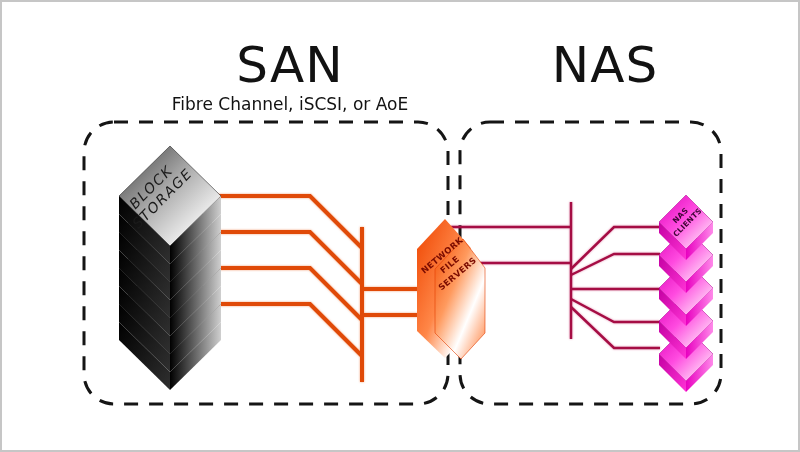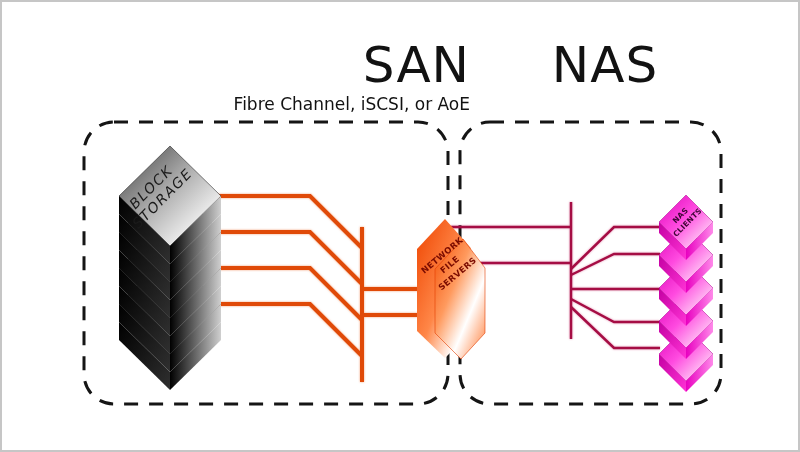--- a/index.html
+++ b/index.html
@@ -2,21 +2,21 @@
 <html><head>
 <meta charset="utf-8">
 <style>
   html,body { margin:0; padding:0; background:#e9e9e9; }
   .stage {
     position:relative; width:800px; height:452px;
     background:#ffffff; border:2px solid #c6c6c6; box-sizing:border-box;
     font-family:"DejaVu Sans", sans-serif; overflow:hidden;
   }
   .head { position:absolute; text-align:center; color:#121212; }
-  .head-san { left:108px; top:38px; width:360px;text-align:right; }
+  .head-san { left:108px; top:38px; width:360px; }
   .head-nas { left:448px; top:38px; width:310px; }
   .head .big   { font-size:50px; line-height:1.0; letter-spacing:1px; font-weight:400; }
   .head .sub   { font-size:17px; line-height:1.2; margin-top:4px; font-weight:400; }
   svg.diagram { position:absolute; left:0; top:0; }
   .links-san { filter: drop-shadow(0 0 1px rgba(235,90,15,.55)); }
   .links-nas { filter: drop-shadow(0 0 1px rgba(200,20,90,.45)); }
   .blocktext  { font-family:"DejaVu Sans", sans-serif; font-style:italic; font-weight:500;
                 font-size:14px; letter-spacing:1.5px; fill:#1b1b1b; }
   .servertext { font-family:"DejaVu Sans", sans-serif; font-weight:700;
                 font-size:8.5px; letter-spacing:.4px; fill:#7a0b00; }

